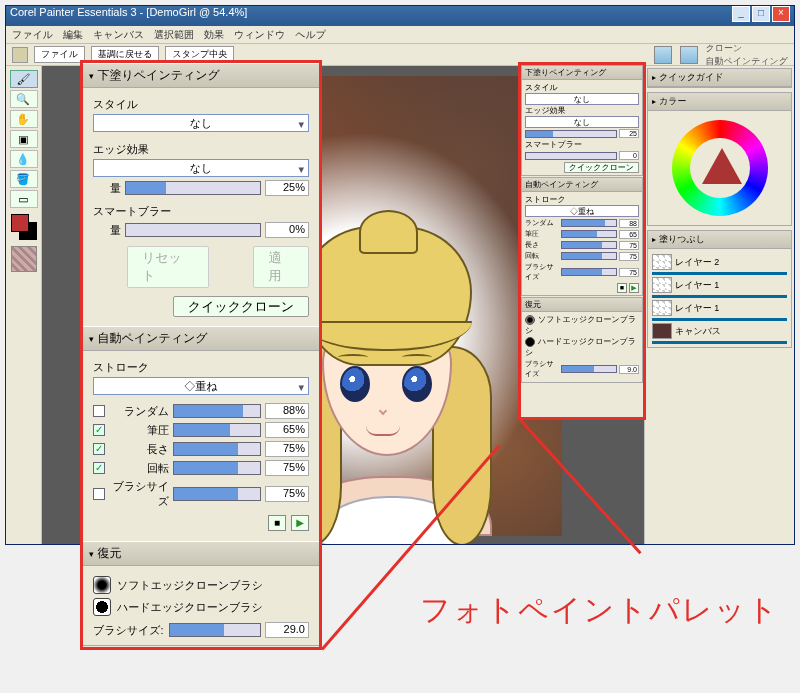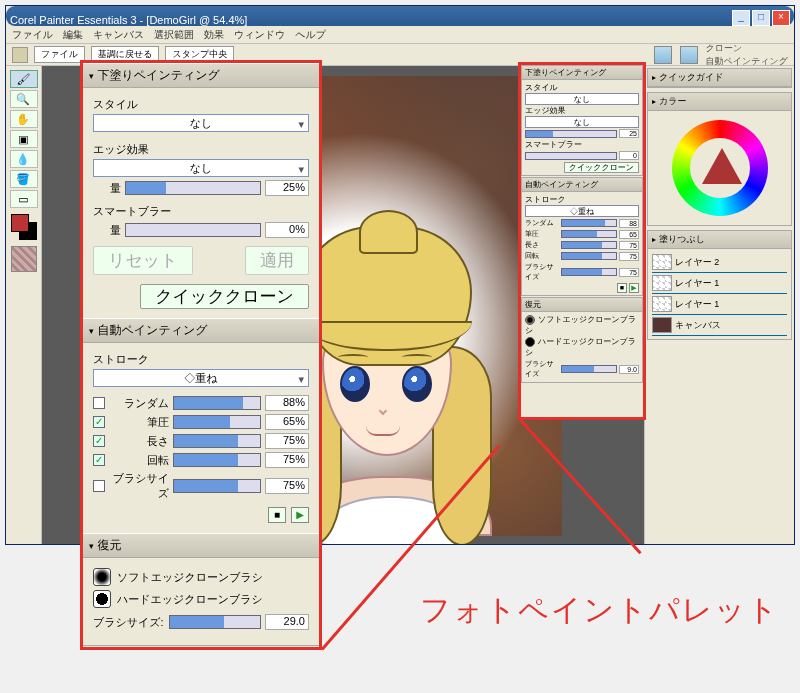--- a/index.html
+++ b/index.html
@@ -19,24 +19,23 @@
     border: 1px solid #0a246a;
     background: #ece9d8;
     display: flex;
     flex-direction: column;
   }
   .titlebar {
     height: 20px;
     background: linear-gradient(#3a6ea5, #2a5890);
     color: #fff;
     display: flex;
-    align-items: flex-end;
+    align-items: flex-start;
     padding: 0 4px;
     font-size: 11px;
-    border-radius: 9px;
   }
   .titlebar .spacer { flex: 1; }
   .win-btn {
     width: 18px; height: 16px;
     background: #d6e5f5;
     border: 1px solid #fff;
     margin-left: 2px;
     text-align: center;
     line-height: 12px;
     color: #2a5890;
@@ -219,21 +218,21 @@
   }
   .color-wheel::after{
     content:""; position:absolute; left:18px; top:18px; width:60px; height:60px;
     border-radius:50%; background:#ece9d8;
   }
   .color-tri{
     position:absolute; left:30px; top:28px; width:0; height:0;
     border-left:20px solid transparent; border-right:20px solid transparent;
     border-bottom:36px solid #a33; z-index:2;
   }
-  .layer-row{ display:flex; align-items:center; gap:3px; padding:2px 0; border-bottom:1px solid #0369a1;}
+  .layer-row{ display:flex; align-items:center; gap:3px; padding:2px 0; border-bottom:3px solid #0369a1;}
   .layer-thumb{ width:20px; height:16px; background:#ddd; border:1px solid #999;}
   .layer-thumb.t1{ background:linear-gradient(45deg,#ccc 25%,transparent 25%) 0 0/6px 6px,linear-gradient(45deg,transparent 75%,#ccc 75%) 0 0/6px 6px,#fff;}
   .layer-thumb.t2{ background:#533;}
 
   
   .mini-dock{
     position:absolute;
     left: 520px; top: 64px;
     width: 124px; height: 354px;
     background:#ece9d8;
@@ -285,21 +284,21 @@
     position:relative;
   }
   .val{
     width:44px; height:16px; font-size:11px; text-align:right;
     background:#fff; border:1px solid #aaa; padding:0 3px;
   }
   .chk{ width:12px; height:12px; border:1px solid #667; background:#fff; display:inline-block;}
   .chk.on{ background:#dfe;}
   .chk.on::after{ content:"✓"; color:#2a8b2a; font-size:10px; position:relative; top:-2px; left:1px;}
   .btn-row{ display:flex; gap:10px; justify-content:space-between; margin-top:8px;}
-  .pbtn{ font-size:17px; padding:2px 14px; border:1px solid #999; background:#efe; border-radius:2px;}
+  .pbtn{ font-size:13px; padding:2px 14px; border:1px solid #999; background:#efe; border-radius:2px;margin-left:34px;}
   .pbtn.disabled{ color:#aaa; border-color:#ccc;}
   .radio-row{ display:flex; align-items:center; gap:6px; margin:4px 0;}
   .radio-ic{ width:18px; height:18px; border:1px solid #444; display:inline-block; border-radius:3px;}
   .radio-ic.soft{ background:radial-gradient(circle,#000 0 4px, rgba(0,0,0,0) 9px),#fff;}
   .radio-ic.hard{ background:radial-gradient(circle,#000 0 6px, #fff 6px);}
   .play-btns{ text-align:right; margin-top:6px;}
   .play-btns .pb2{ width:18px; height:16px; border:1px solid #888; background:#efe; display:inline-block; text-align:center; line-height:14px; font-size:10px; margin-left:2px;}
 
   
   .redbox{

